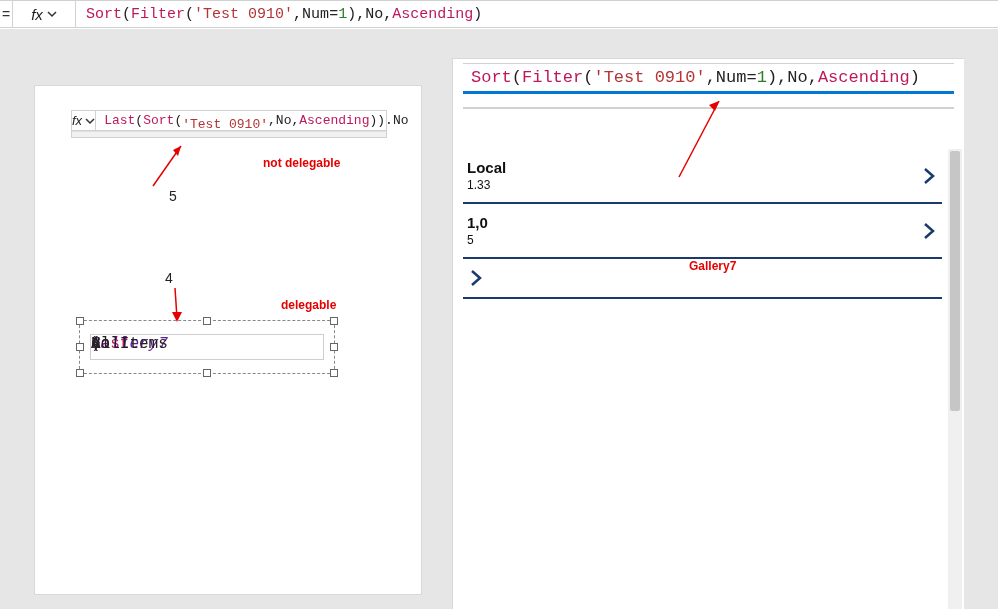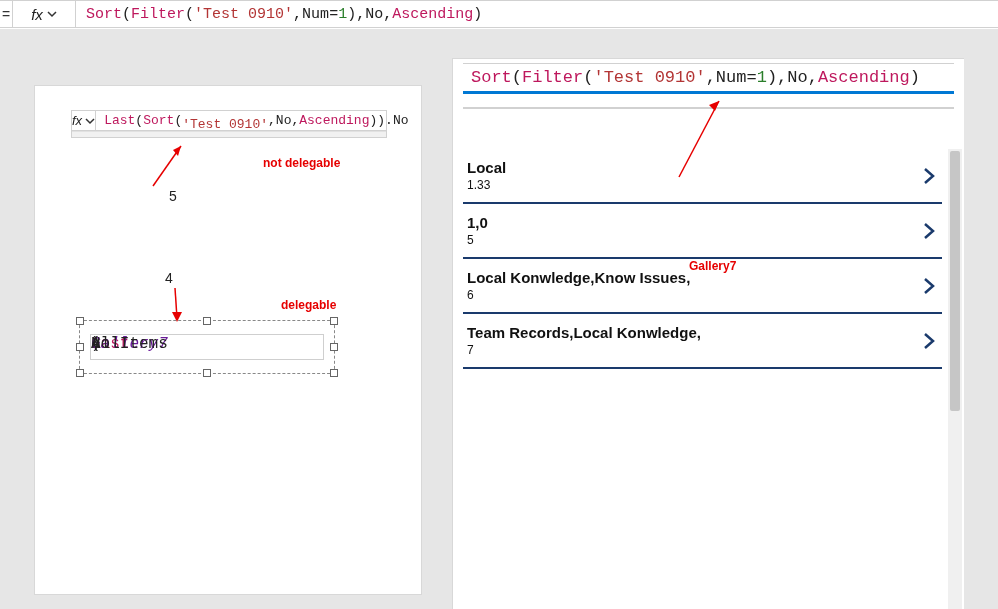--- a/index.html
+++ b/index.html
@@ -235,37 +235,24 @@
         <div class="gallery-item">
           <div class="txt">
             <div class="title">1,0</div>
             <div class="sub">5</div>
           </div>
           <svg class="chev-icon" viewBox="0 0 18 18">
             <polyline points="5,2 13,9 5,16"></polyline>
           </svg>
         </div>
         <div class="gallery-item">
-          <div class="txt">
-            <div class="title">Local Konwledge,Know Issues,</div>
-            <div class="sub">6</div>
-          </div>
           <svg class="chev-icon" viewBox="0 0 18 18">
             <polyline points="5,2 13,9 5,16"></polyline>
           </svg>
         </div>
-        <div class="gallery-item">
-          <div class="txt">
-            <div class="title">Team Records,Local Konwledge,</div>
-            <div class="sub">7</div>
-          </div>
-          <svg class="chev-icon" viewBox="0 0 18 18">
-            <polyline points="5,2 13,9 5,16"></polyline>
-          </svg>
-        </div>
       </div>
 
     <div class="scrollbar">
       <div class="thumb"></div>
     </div>
   </div>
 
 </div>
 
 </body></html>

